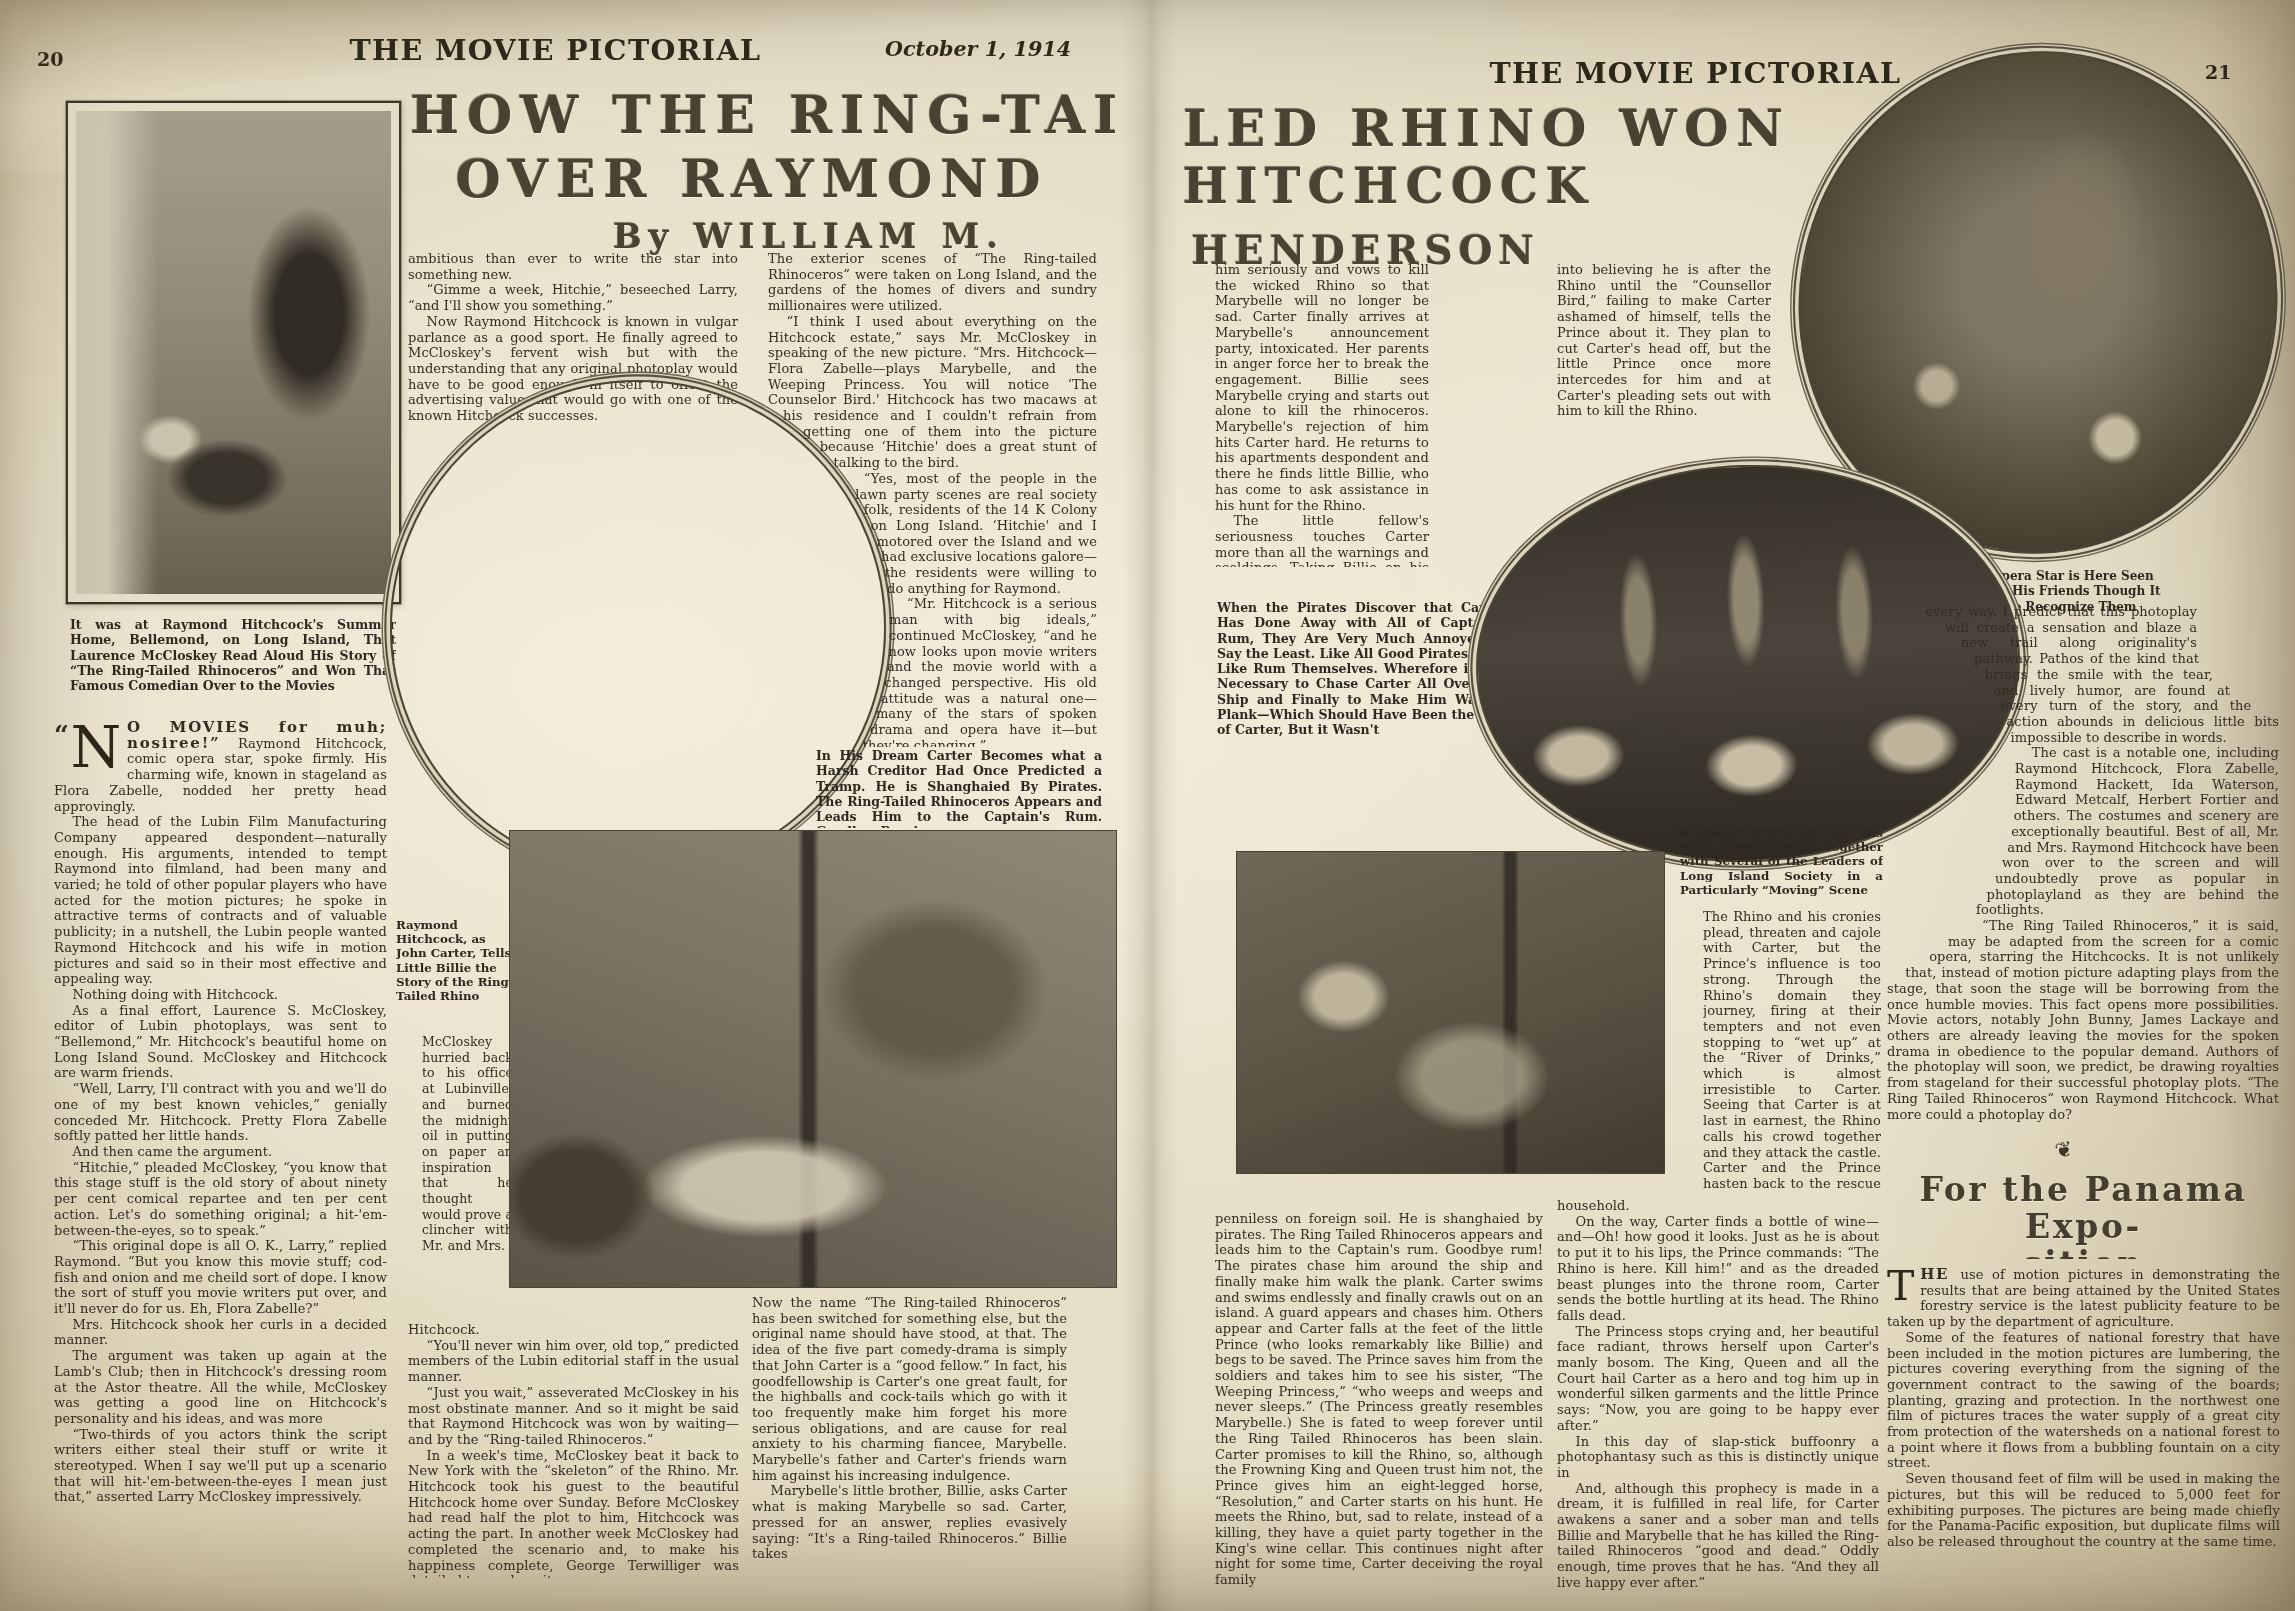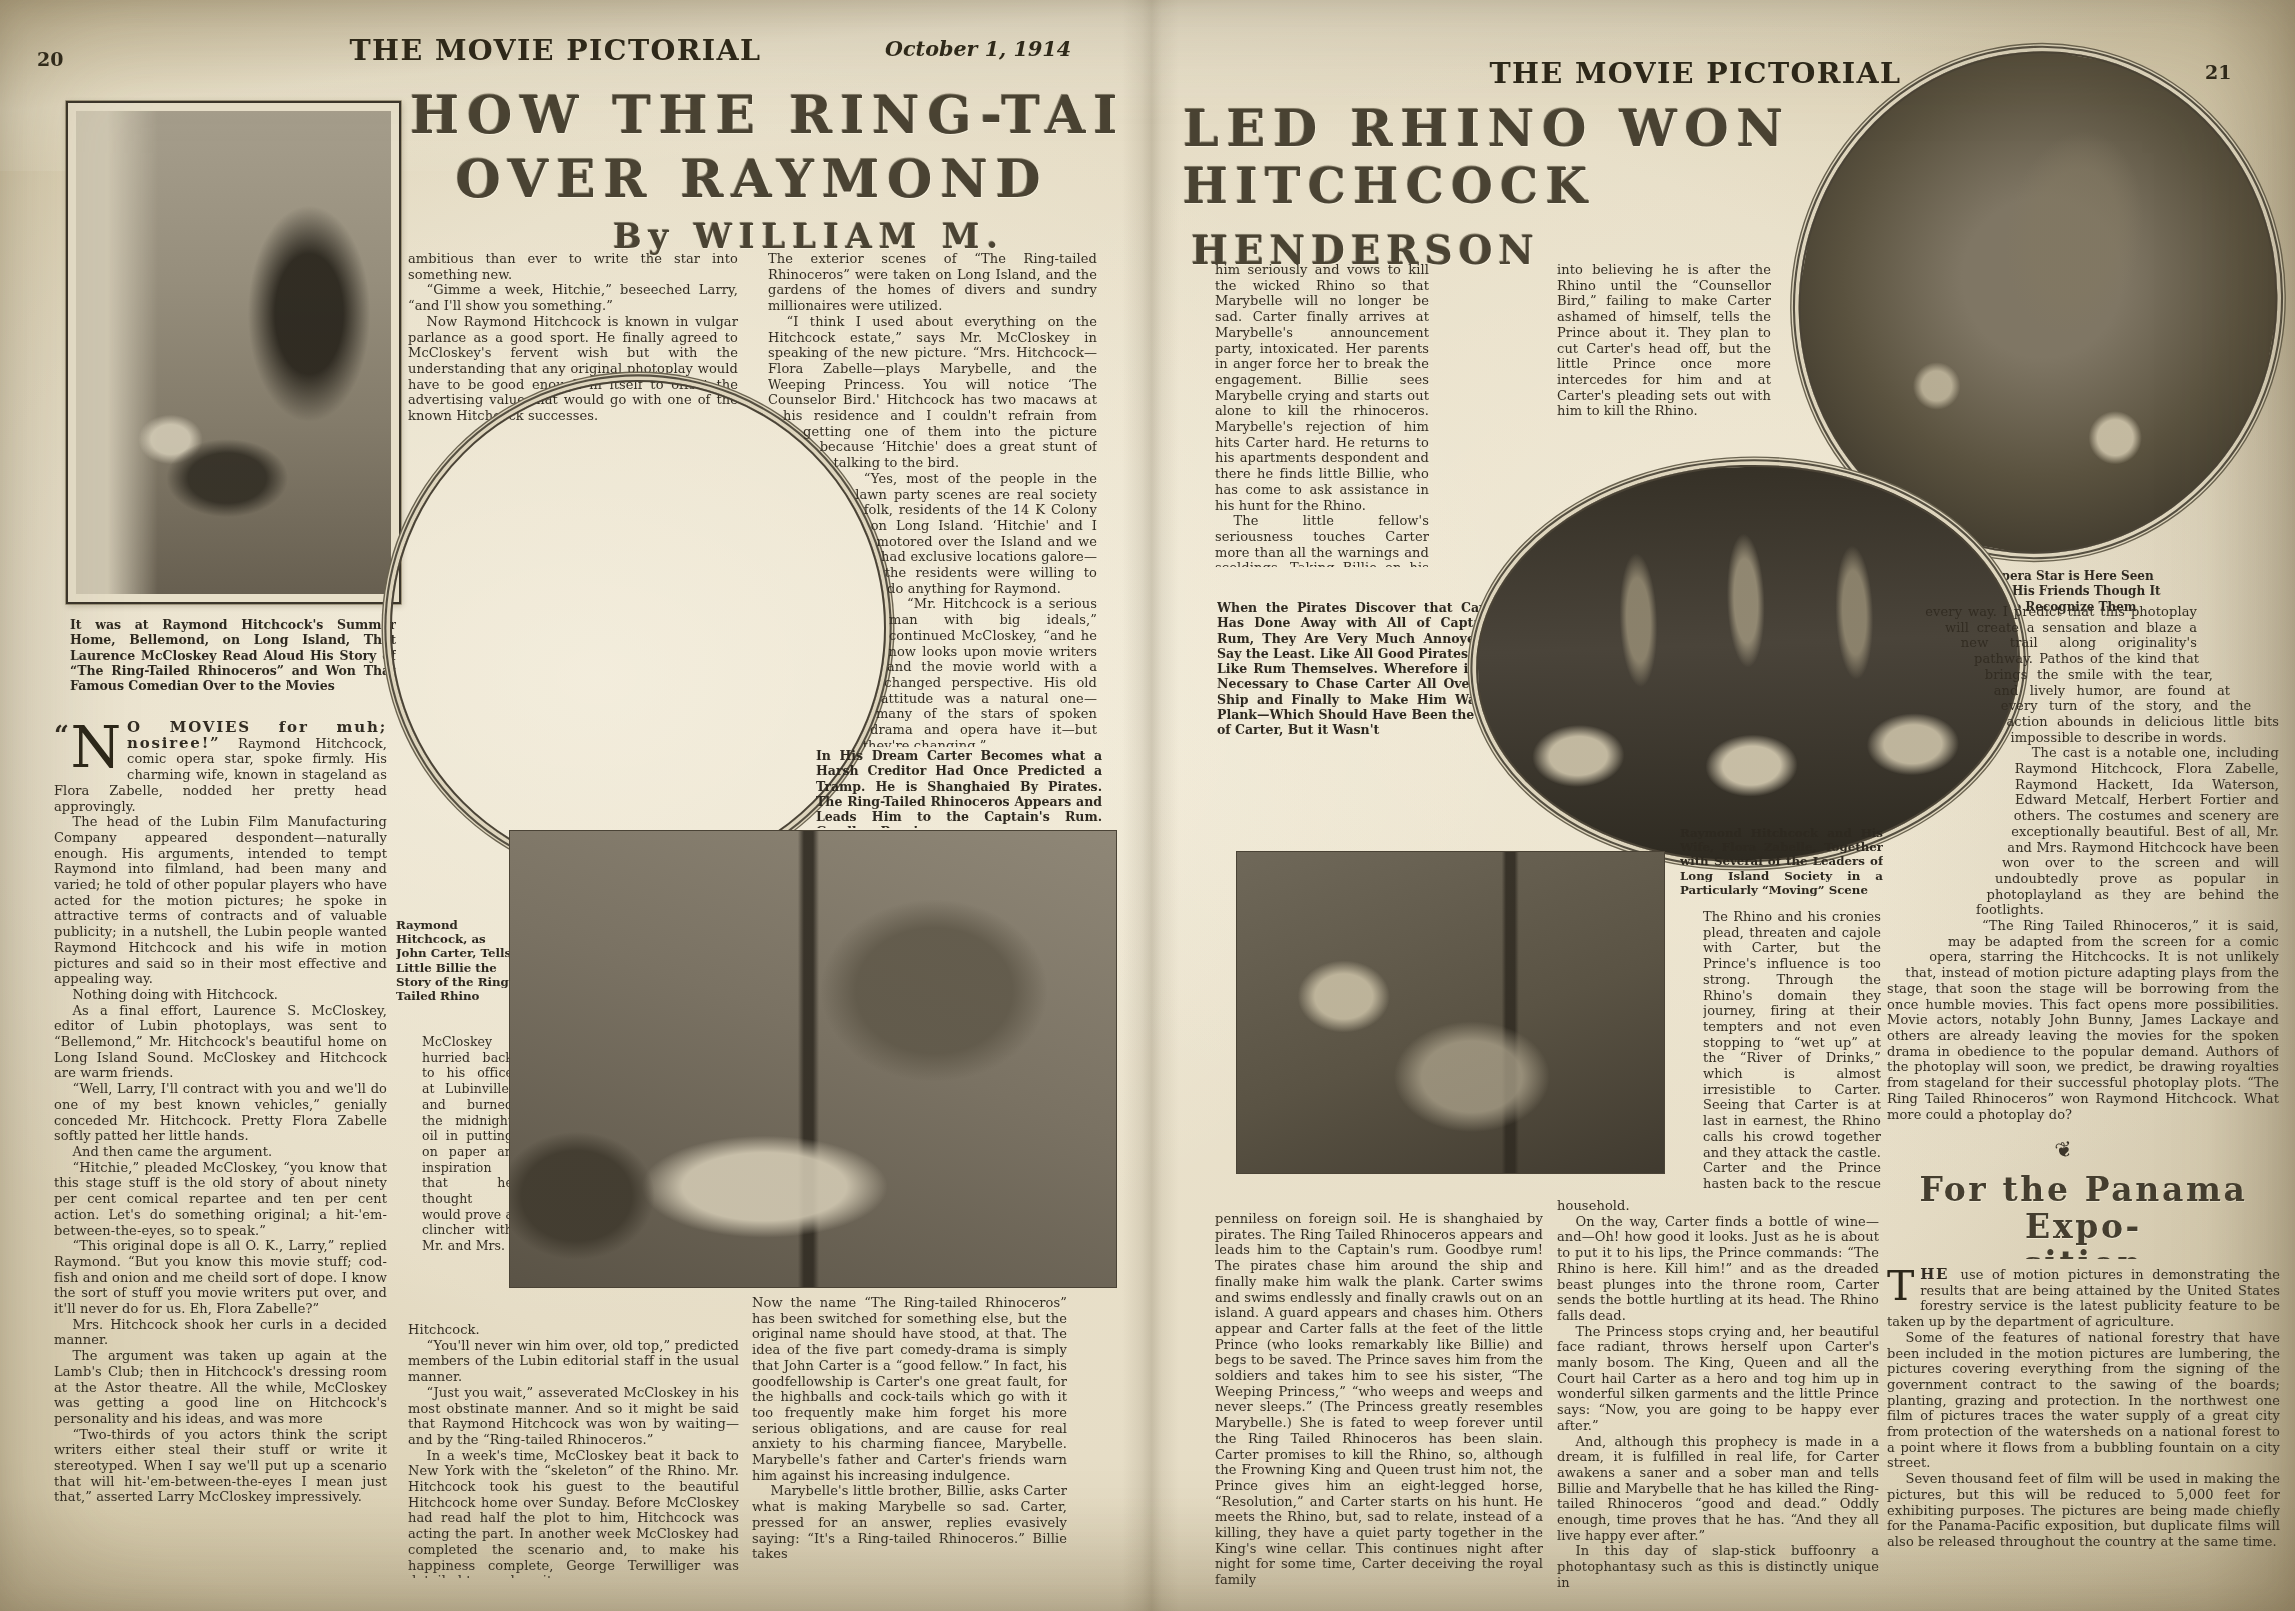--- a/index.html
+++ b/index.html
@@ -192,22 +192,22 @@
   </div>
 
   <div class="txt body-text" style="left:1215px;top:1211px;width:328px;height:390px;">
     <p class="para noindent">penniless on foreign soil. He is shanghaied by pirates. The Ring Tailed Rhinoceros appears and leads him to the Captain's rum. Goodbye rum! The pirates chase him around the ship and finally make him walk the plank. Carter swims and swims endlessly and finally crawls out on an island. A guard appears and chases him. Others appear and Carter falls at the feet of the little Prince (who looks remarkably like Billie) and begs to be saved. The Prince saves him from the soldiers and takes him to see his sister, “The Weeping Princess,” “who weeps and weeps and never sleeps.” (The Princess greatly resembles Marybelle.) She is fated to weep forever until the Ring Tailed Rhinoceros has been slain. Carter promises to kill the Rhino, so, although the Frowning King and Queen trust him not, the Prince gives him an eight-legged horse, “Resolution,” and Carter starts on his hunt. He meets the Rhino, but, sad to relate, instead of a killing, they have a quiet party together in the King's wine cellar. This continues night after night for some time, Carter deceiving the royal family</p>
   </div>
 
   <div class="txt body-text" style="left:1557px;top:1198px;width:322px;height:403px;">
     <p class="para noindent">household.</p>
     <p class="para">On the way, Carter finds a bottle of wine—and—Oh! how good it looks. Just as he is about to put it to his lips, the Prince commands: “The Rhino is here. Kill him!” and as the dreaded beast plunges into the throne room, Carter sends the bottle hurtling at its head. The Rhino falls dead.</p>
     <p class="para">The Princess stops crying and, her beautiful face radiant, throws herself upon Carter's manly bosom. The King, Queen and all the Court hail Carter as a hero and tog him up in wonderful silken garments and the little Prince says: “Now, you are going to be happy ever after.”</p>
+    <p class="para">In this day of slap-stick buffoonry a photophantasy such as this is distinctly unique in</p>
     <p class="para">And, although this prophecy is made in a dream, it is fulfilled in real life, for Carter awakens a saner and a sober man and tells Billie and Marybelle that he has killed the Ring-tailed Rhinoceros “good and dead.” Oddly enough, time proves that he has. “And they all live happy ever after.”</p>
-    <p class="para">In this day of slap-stick buffoonry a photophantasy such as this is distinctly unique in</p>
   </div>
 
   <div class="fleuron" style="left:2055px;top:1137px;">❦</div>
   <div class="txt panama-head" style="left:1887px;top:1172px;width:393px;height:87px;">For the Panama Expo-
 sition</div>
   <div class="txt body-text" style="left:1887px;top:1267px;width:393px;height:335px;">
     <p class="para noindent">
       <span class="dropcap small">T</span><span class="leadcaps">HE </span><span>use of motion pictures in demonstrating the results that are being attained by the United States forestry service is the latest publicity feature to be taken up by the department of agriculture.</span>
     </p>
     <p class="para">Some of the features of national forestry that have been included in the motion pictures are lumbering, the pictures covering everything from the signing of the government contract to the sawing of the boards; planting, grazing and protection. In the northwest one film of pictures traces the water supply of a great city from protection of the watersheds on a national forest to a point where it flows from a bubbling fountain on a city street.</p>

